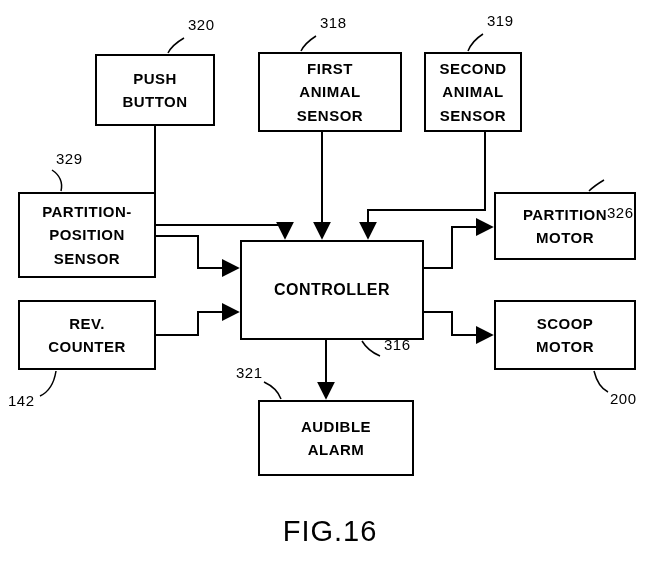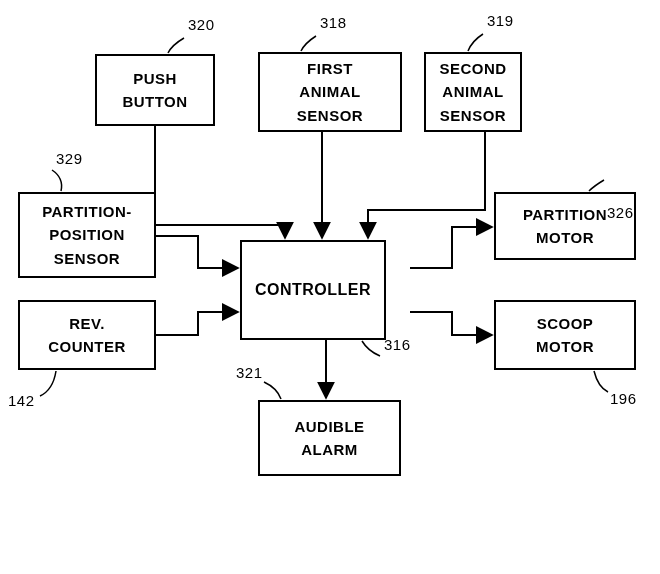--- a/index.html
+++ b/index.html
@@ -23,24 +23,24 @@
     line-height:1.55;
     letter-spacing:0.5px;
     white-space:pre-line;
     box-sizing:border-box;
   }
   .node-push-button{left:95px;top:54px;width:120px;height:72px;}
   .node-first-animal-sensor{left:258px;top:52px;width:144px;height:80px;}
   .node-second-animal-sensor{left:424px;top:52px;width:98px;height:80px;}
   .node-partition-position-sensor{left:18px;top:192px;width:138px;height:86px;}
   .node-rev-counter{left:18px;top:300px;width:138px;height:70px;}
-  .node-controller{left:240px;top:240px;width:146px;height:100px;font-size:16px;text-align:center;}
+  .node-controller{left:240px;top:240px;width:184px;height:100px;font-size:16px;text-align:center;}
   .node-partition-motor{left:494px;top:192px;width:142px;height:68px;}
   .node-scoop-motor{left:494px;top:300px;width:142px;height:70px;}
-  .node-audible-alarm{left:258px;top:400px;width:143px;height:76px;}
+  .node-audible-alarm{left:258px;top:400px;width:156px;height:76px;}
   .ref{
     position:absolute;
     font-size:15px;
     font-weight:400;
     letter-spacing:0.5px;
   }
   .ref-320{left:188px;top:16px;}
   .ref-318{left:320px;top:14px;}
   .ref-319{left:487px;top:12px;}
   .ref-329{left:20px;top:150px;margin-left:36px;}
@@ -112,16 +112,17 @@
 ALARM</div>
 
   <span class="ref ref-320">320</span>
   <span class="ref ref-318">318</span>
   <span class="ref ref-319">319</span>
   <span class="ref ref-329">329</span>
   <span class="ref ref-326">326</span>
   <span class="ref ref-317">142</span>
   <span class="ref ref-316">316</span>
   <span class="ref ref-321">321</span>
-  <span class="ref ref-315">196</span>
+  <span class="ref ref-315">200</span>
 
+  <div class="caption">FIG.16</div>
 
 </div>
 
 </body></html>

